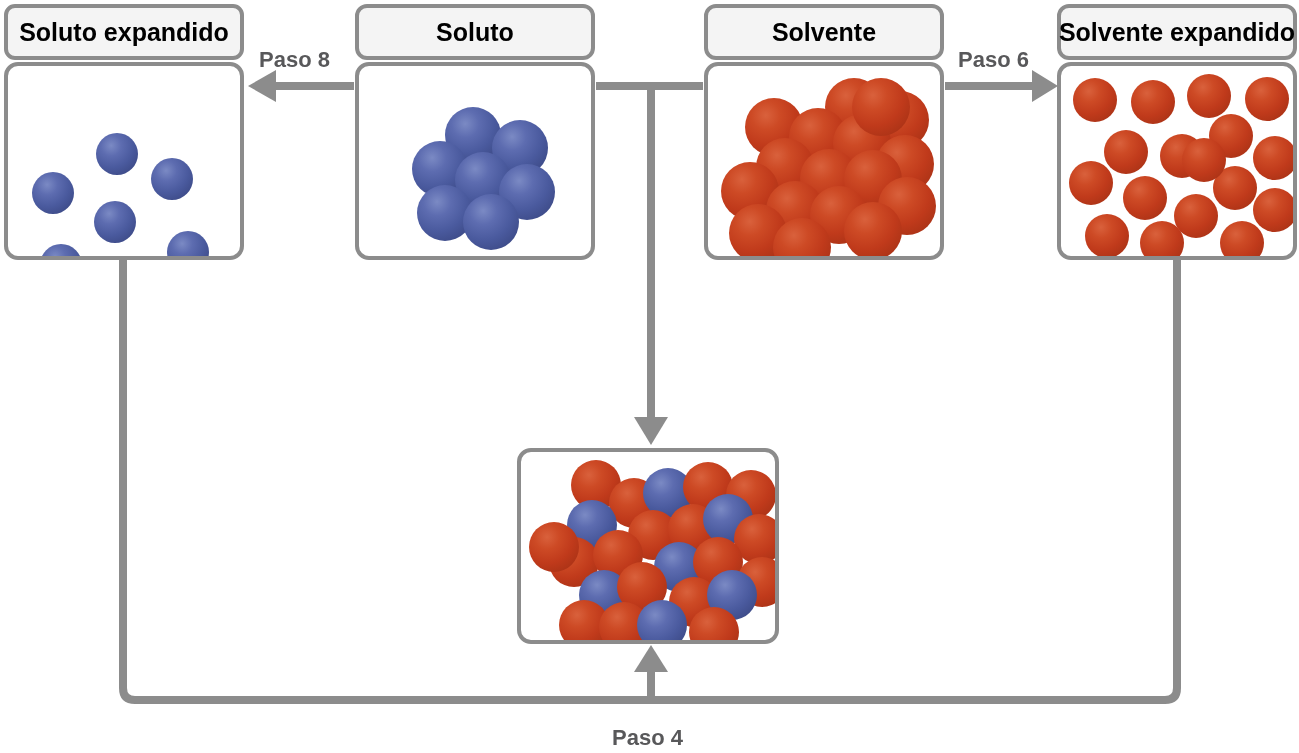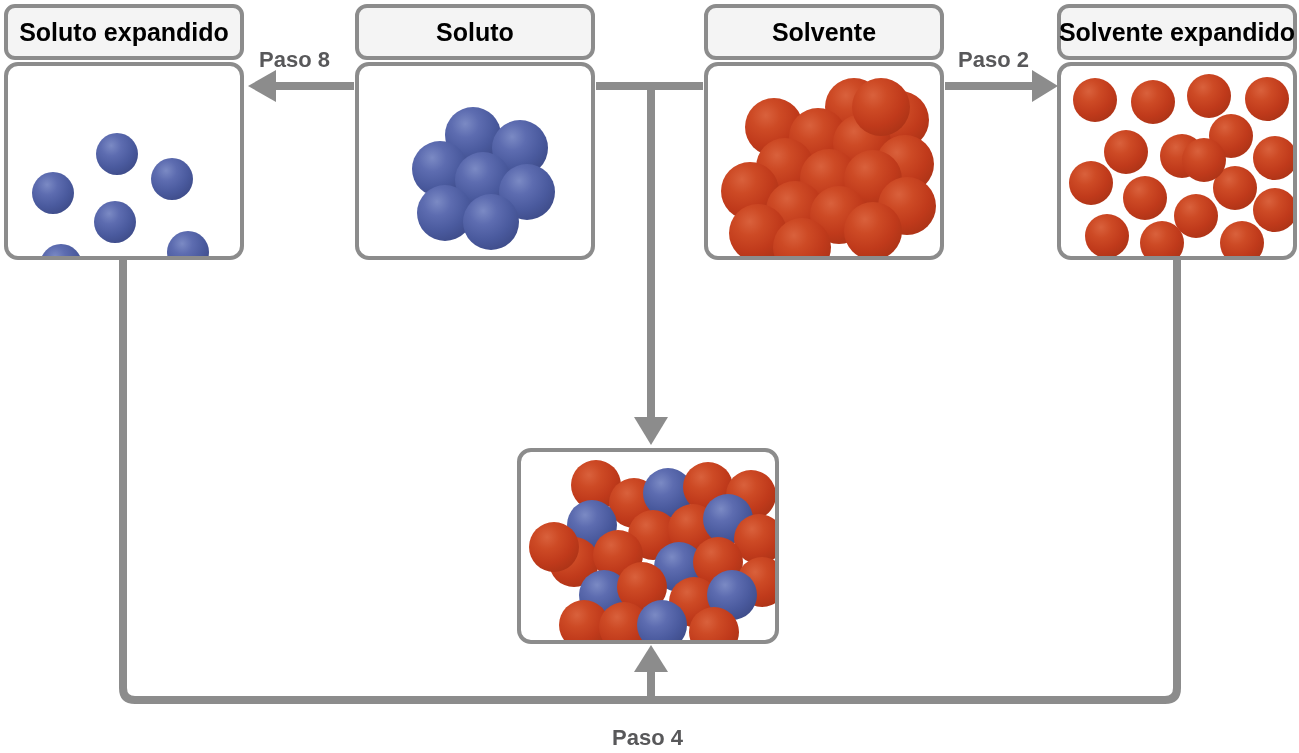--- a/index.html
+++ b/index.html
@@ -222,18 +222,18 @@
         <div class="mol red" style="left: 38px; top: 148px; width: 50px; height: 50px;"></div>
         <div class="mol red" style="left: 78px; top: 150px; width: 50px; height: 50px;"></div>
         <div class="mol blue" style="left: 116px; top: 148px; width: 50px; height: 50px;"></div>
         <div class="mol red" style="left: 168px; top: 155px; width: 50px; height: 50px;"></div>
         <div class="mol red" style="left: 8px; top: 70px; width: 50px; height: 50px;"></div>
       </div>
   </div>
 
   <div class="step-label" style="left:259px; top:47px;">Paso 8</div>
 
-  <div class="step-label" style="left:958px; top:47px;">Paso 2</div>
+  <div class="step-label" style="left:958px; top:47px;">Paso 6</div>
 
   <div class="step-label" style="left:612px; top:725px;">Paso 4</div>
 
 
 </div>
 
 </body></html>

